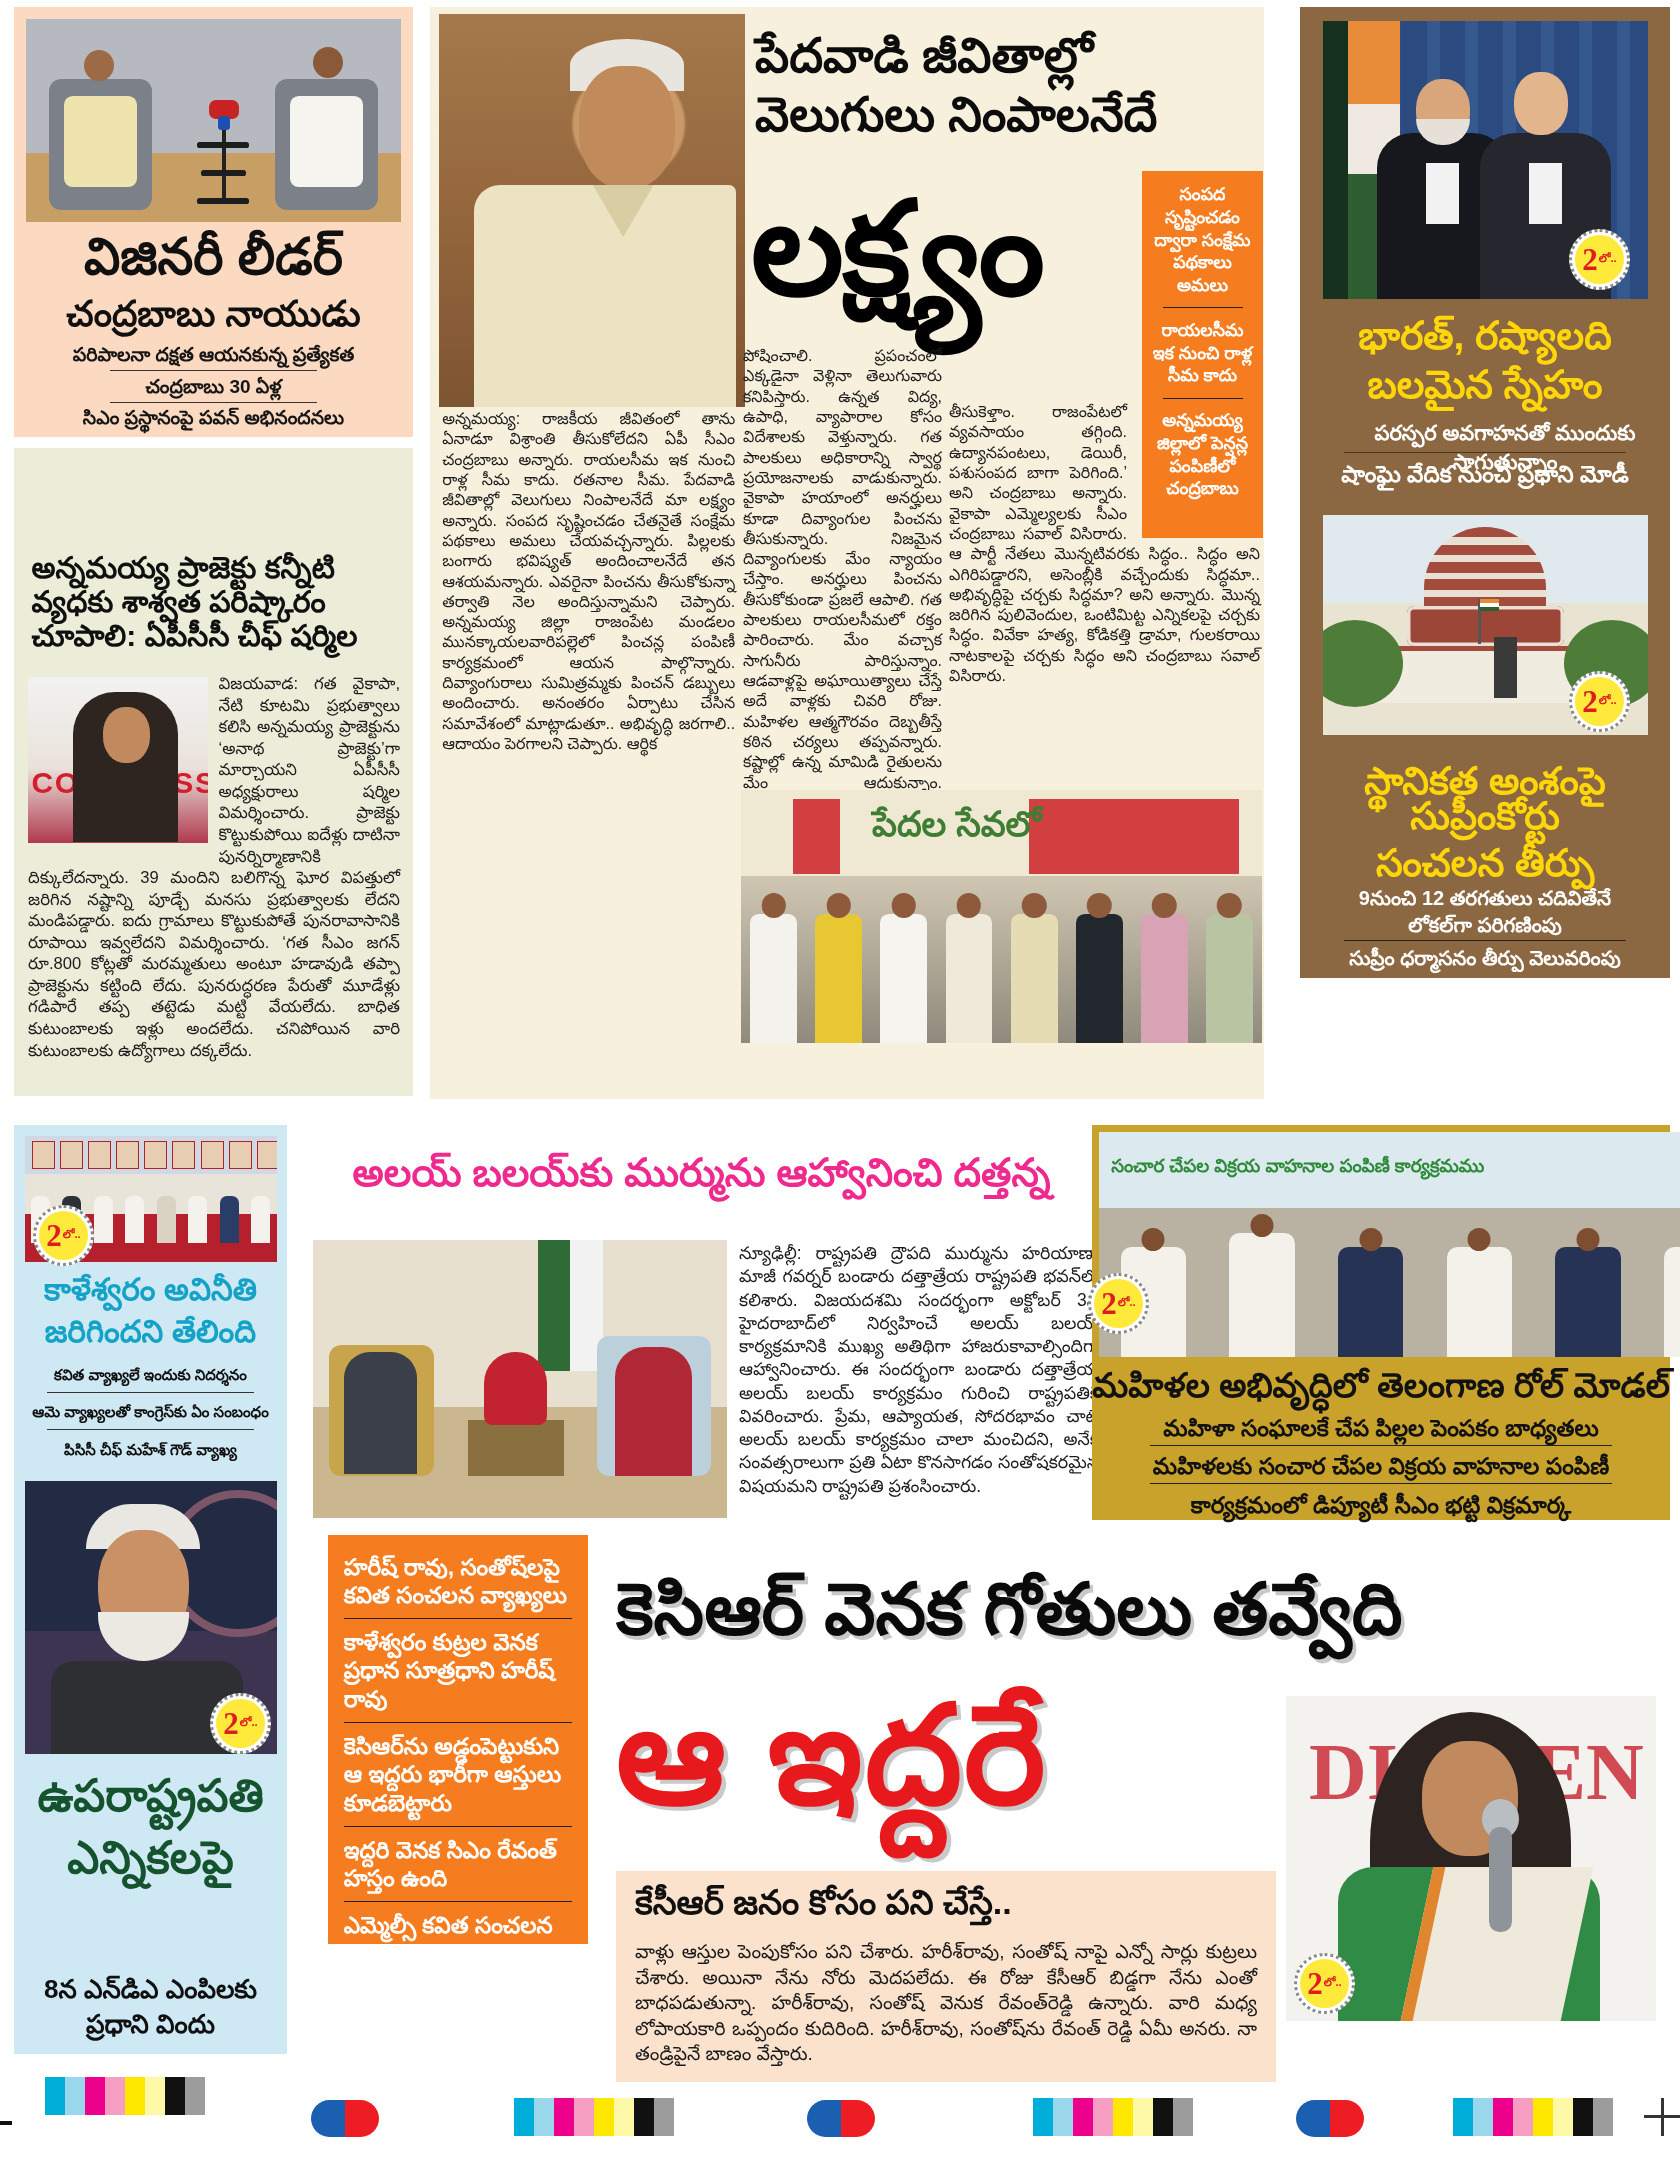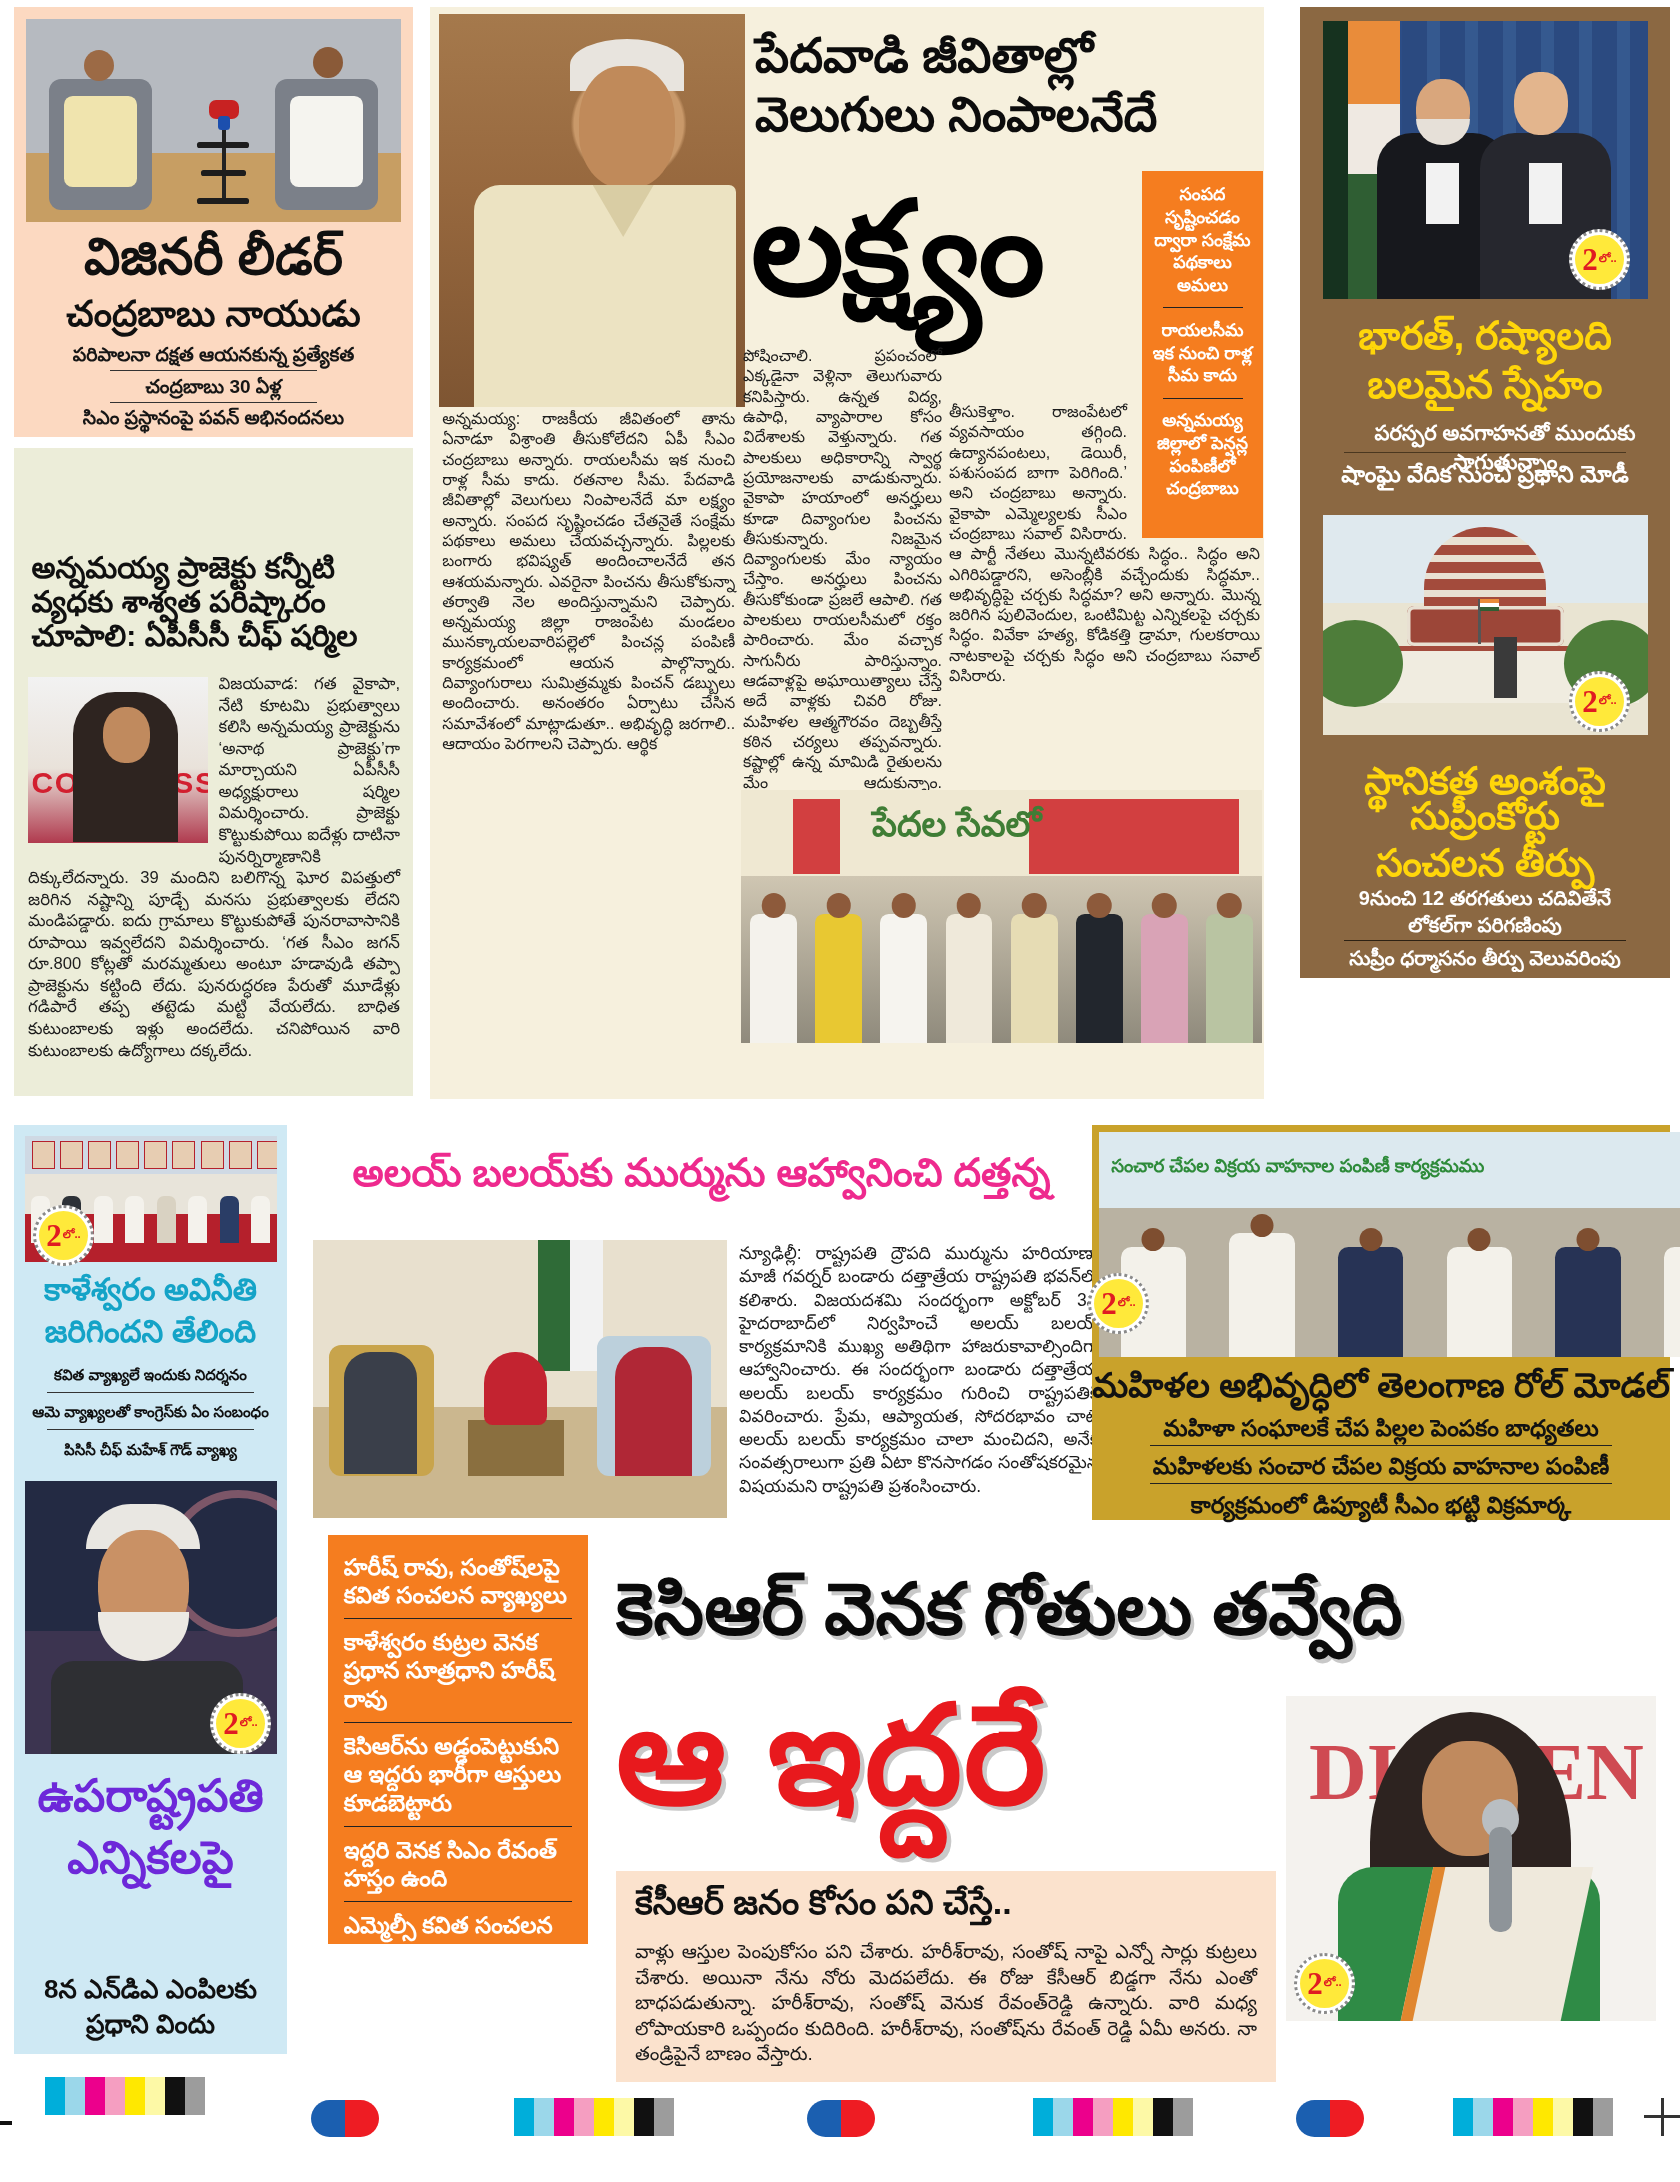--- a/index.html
+++ b/index.html
@@ -110,21 +110,21 @@
   .kg-row i{display:block;width:19px;height:47px;background:#f4f2ec;border-radius:7px 7px 0 0;}
   .k-head{position:absolute;font-size:31px;font-weight:800;color:#14a3c7;}
   .k-sub{position:absolute;font-size:15px;font-weight:700;color:#101010;}
   .k-div{position:absolute;left:12%;width:76%;border-top:1.7px solid #333;}
   #modi-photo{left:10.5px;top:356px;width:252px;height:273px;background:linear-gradient(180deg,#232a43 0 55%,#3c3450 55% 100%);}
   .wheel{position:absolute;right:-35px;top:8.7px;width:131px;height:131px;border:8.7px solid #7c5668;border-radius:50%;}
   .modi-hair{position:absolute;left:61px;top:23px;width:114px;height:45px;background:#e9e7e2;border-radius:52px 52px 0 0;}
   .modi-face{position:absolute;left:73px;top:49px;width:91px;height:114px;background:#c99165;border-radius:46%;}
   .modi-beard{position:absolute;left:73px;top:131px;width:91px;height:49px;background:#ece9e3;border-radius:0 0 52px 52px;}
   .modi-coat{position:absolute;left:26px;top:180px;width:192px;height:93px;background:#2e2f33;border-radius:23px 23px 0 0;}
-  .k-vp{position:absolute;font-weight:800;color:#6d28d9;}
+  .k-vp{position:absolute;font-weight:800;color:#14532d;}
   .k-vp4{position:absolute;font-size:26px;font-weight:800;color:#101010;}
 
   
   #murmu-head{left:313px;top:1151px;width:777px;text-align:center;font-size:39px;font-weight:800;color:#ee2a8e;}
   #murmu-photo{left:313px;top:1240px;width:414px;height:278px;background:linear-gradient(180deg,#e8e0ce 0 60%,#cbb78f 60% 100%);}
   .mu-flag{position:absolute;left:225px;top:0;width:65px;height:131px;
            background:linear-gradient(90deg,#2f6b37 0 50%,#f2f2f2 50% 100%);}
   .mu-chair1{position:absolute;left:15.7px;top:105px;width:105px;height:131px;background:#c8a44c;border-radius:12.2px;}
   .mu-man{position:absolute;left:31px;top:112px;width:73px;height:122px;background:#3a3f4a;border-radius:26px 26px 0 0;}
   .mu-chair2{position:absolute;right:15.7px;top:96px;width:114px;height:140px;background:#bcd0dc;border-radius:12.2px;}

